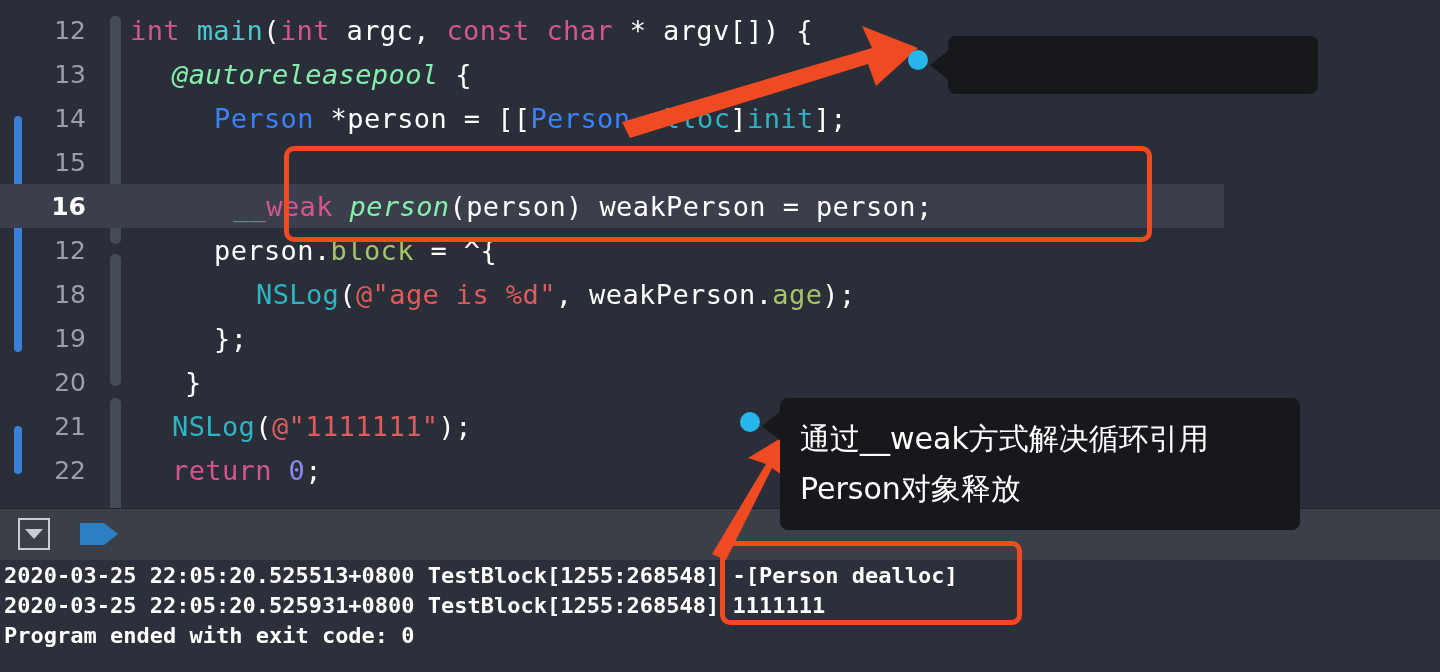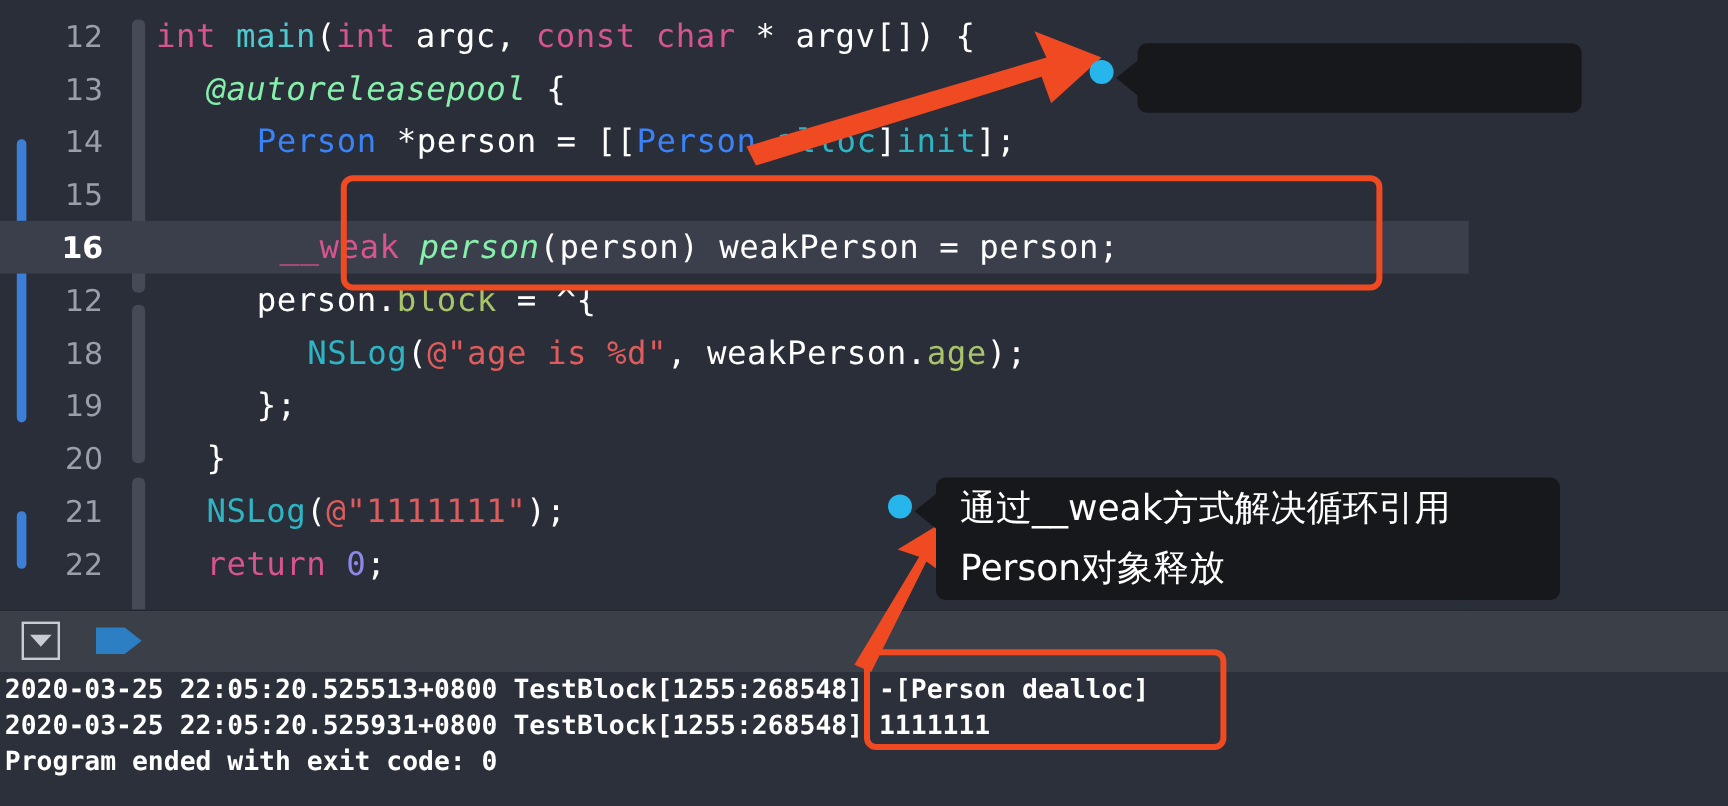--- a/index.html
+++ b/index.html
@@ -130,21 +130,21 @@
           <div class="code" style="padding-left: 114px;"><span class="pl">person.</span><span class="prop">block</span><span class="pl"> = ^{</span></div>
         </div>
         <div class="line" style="top: 256px;">
           <div class="gutter">18</div>
           <div class="code" style="padding-left: 156px;"><span class="fn">NSLog</span><span class="pl">(</span><span class="str">@"age is %d"</span><span class="pl">, weakPerson.</span><span class="prop">age</span><span class="pl">);</span></div>
         </div>
         <div class="line" style="top: 300px;">
           <div class="gutter">19</div>
           <div class="code" style="padding-left: 114px;"><span class="pl">};</span></div>
         </div>
-        <div class="line" style="top: 344px;">
+        <div class="line" style="top: 344px; gap: 13px;">
           <div class="gutter">20</div>
           <div class="code" style="padding-left: 72px;"><span class="pl">}</span></div>
         </div>
         <div class="line" style="top: 388px; align-items: center;">
           <div class="gutter">21</div>
           <div class="code" style="padding-left: 72px;"><span class="fn">NSLog</span><span class="pl">(</span><span class="str">@"1111111"</span><span class="pl">);</span></div>
         </div>
         <div class="line" style="top: 432px;">
           <div class="gutter">22</div>
           <div class="code" style="padding-left: 72px;"><span class="kw">return</span><span class="pl"> </span><span class="num">0</span><span class="pl">;</span></div>
@@ -175,19 +175,19 @@
   <svg class="arrow-svg" style="left:700px; top:430px; width:120px; height:130px;" viewBox="0 0 120 130">
     <path d="M12 124 L66 34 L48 28 L84 6 L86 48 L72 38 L26 130 Z" fill="#f04a23"></path>
   </svg>
 
   <div class="dot" style="left:908px; top:50px;"></div>
   <div class="callout" style="left:948px; top:36px; width:370px; height:58px; padding:0 24px; font-size:29px;">
     <div class="tail" style="top:13px;"></div>
   </div>
 
   <div class="dot" style="left:740px; top:412px;"></div>
-  <div class="callout" style="left:780px; top:398px; width:520px; height:102px; padding:0 20px; font-size:30px; line-height:50px;">
+  <div class="callout" style="left:780px; top:398px; width:520px; height:132px; padding:0 20px; font-size:30px; line-height:50px;">
     <div class="tail" style="top:12px;"></div>
     <span>通过__weak方式解决循环引用</span>
     <span>Person对象释放</span>
   </div>
 
 </div>
 
 </body></html>

